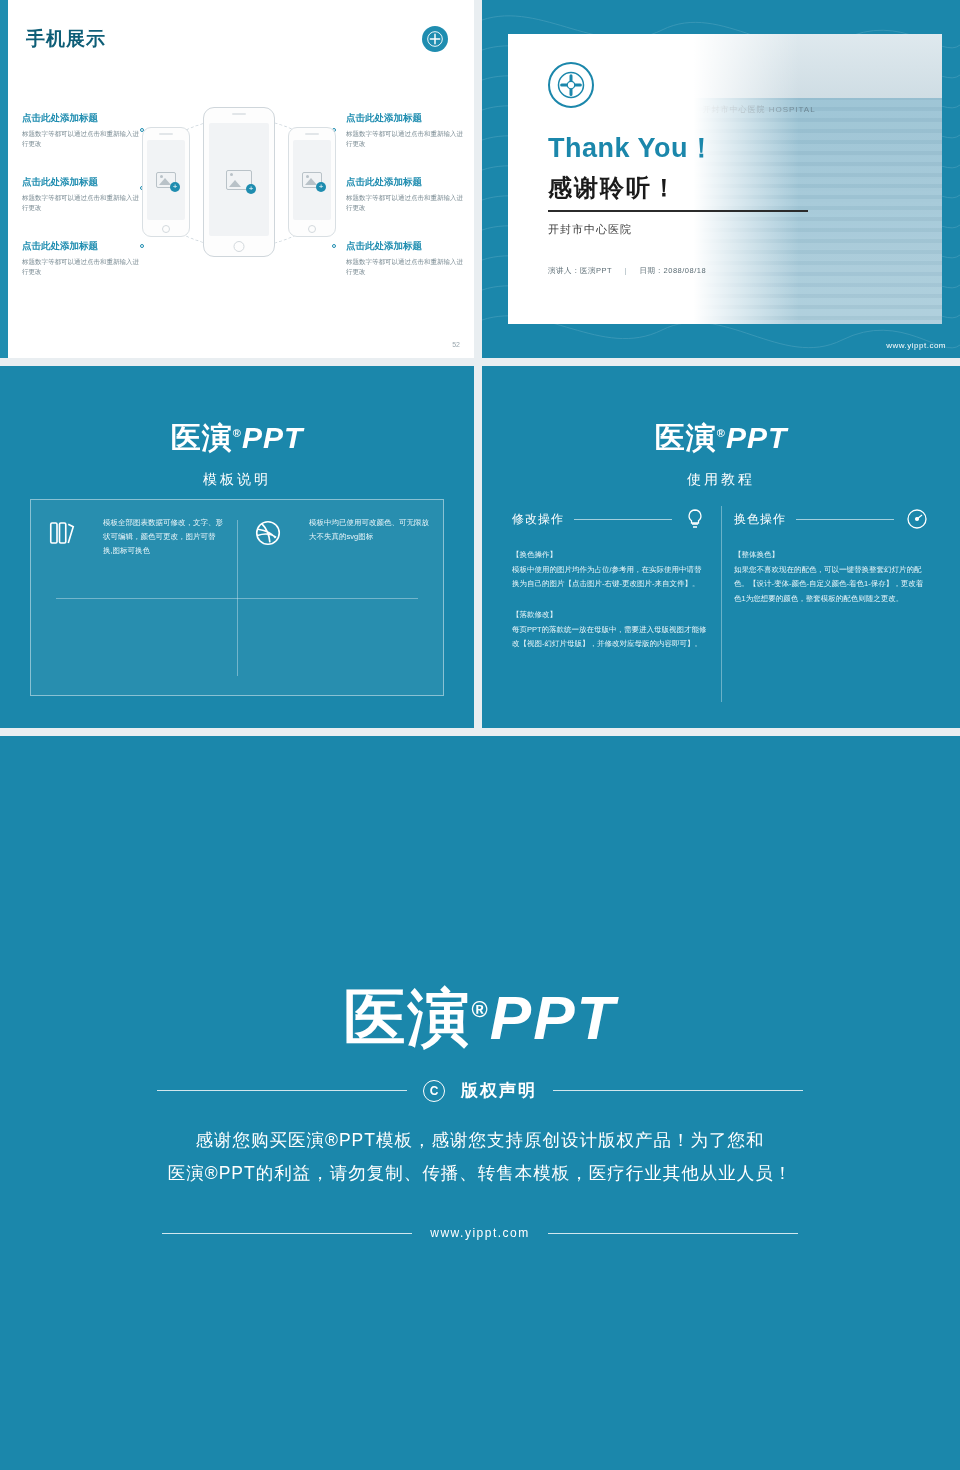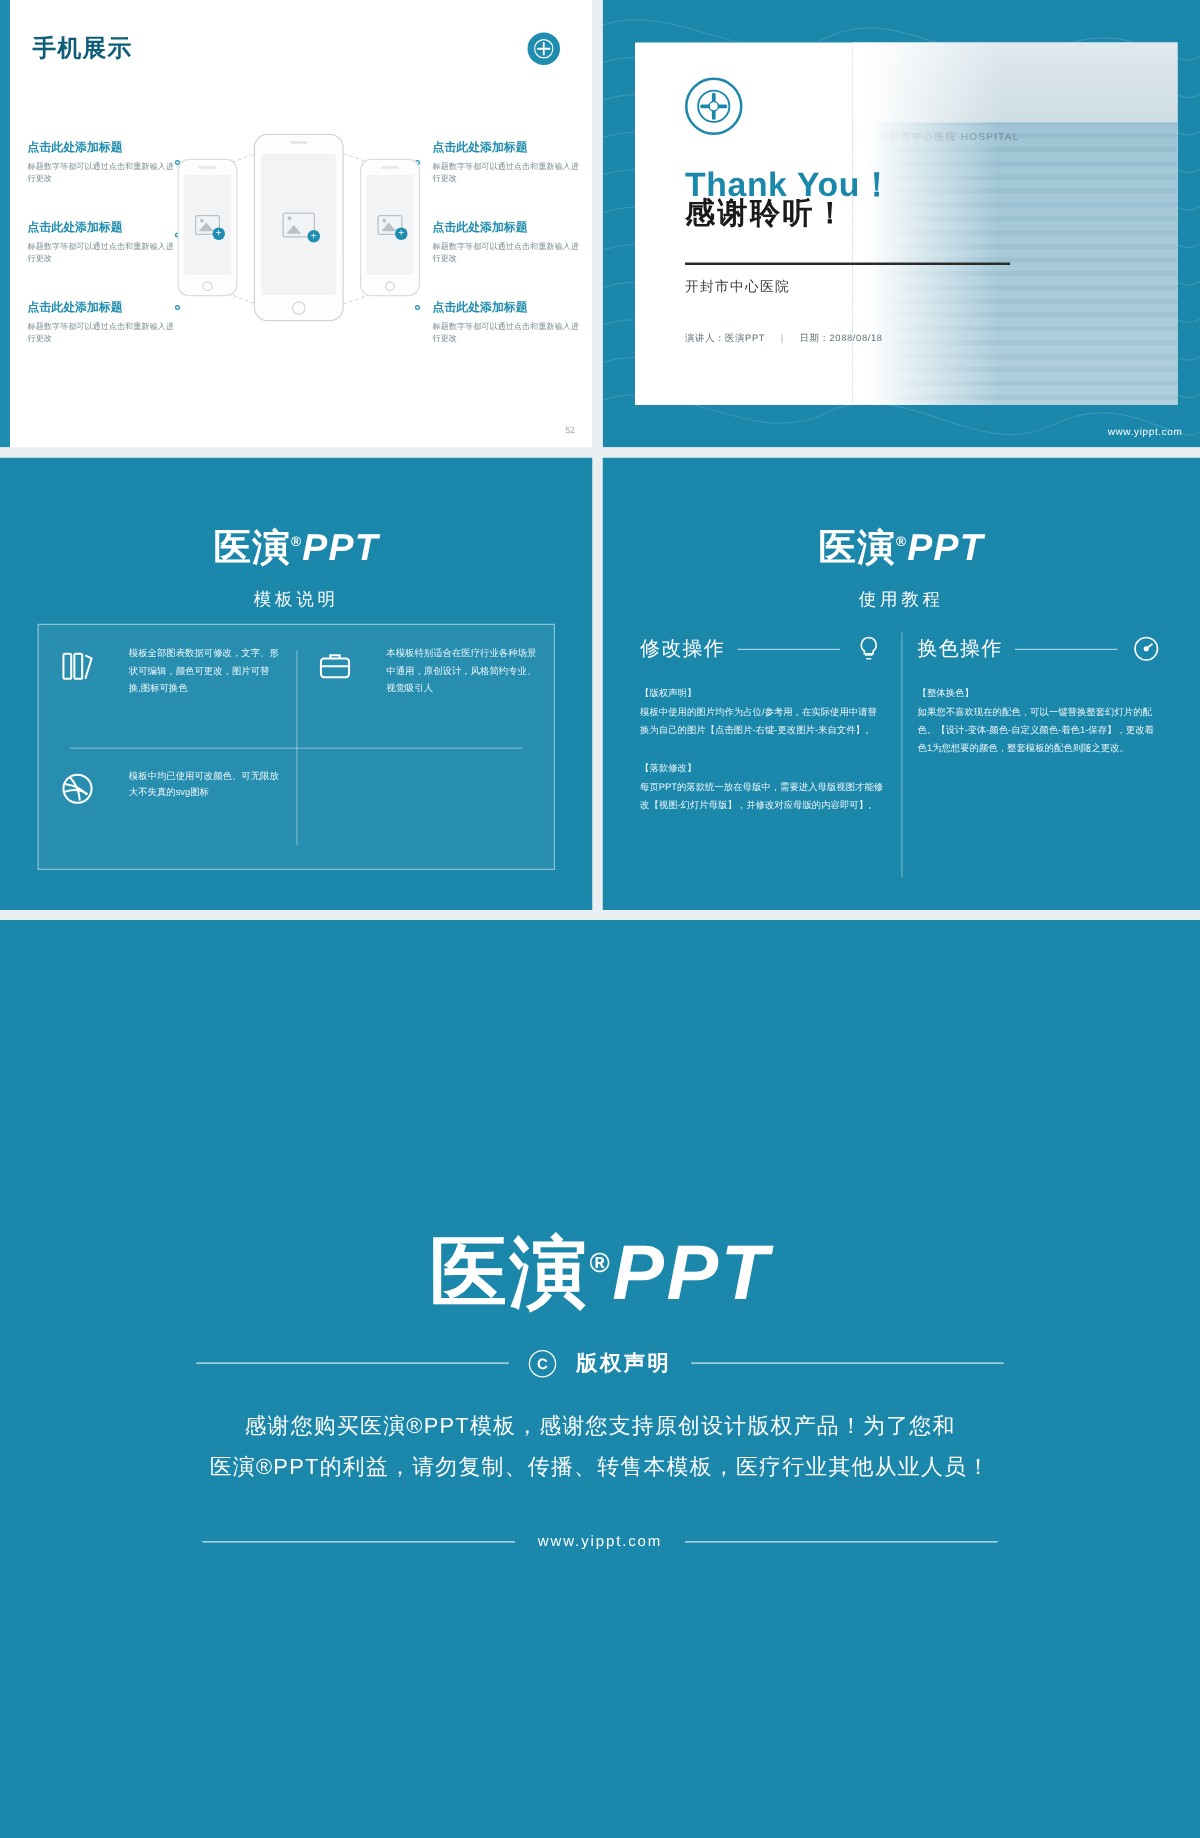--- a/index.html
+++ b/index.html
@@ -70,21 +70,21 @@
     background:
       linear-gradient(180deg, rgba(110,170,195,.55), rgba(140,190,210,.45)),
       repeating-linear-gradient(180deg,#cfdfe7 0 7px,#bccfd9 7px 11px),
       #c2d5de;
   }
   #slide-thanks .photo .sky{position:absolute;left:0;right:0;top:0;height:22%;background:linear-gradient(180deg,#dfe9ee,#cfdde4);}
   #slide-thanks .photo .bldgtxt{position:absolute;left:8%;top:24%;font-size:8px;color:#6d8794;letter-spacing:1px;}
   #slide-thanks .photo .fade{position:absolute;left:0;top:0;bottom:0;width:45%;background:linear-gradient(90deg,#fff 10%, rgba(255,255,255,0));}
   #slide-thanks .card-logo{ position:absolute; left:40px; top:28px; width:46px; height:46px; border:2px solid #1b87ab; border-radius:50%; background:#fff; display:flex;align-items:center;justify-content:center;}
   #slide-thanks h1 { position:absolute; left:40px; top:96px; font-size:27px; color:#1b87ab; font-weight:bold; letter-spacing:.5px;}
-  #slide-thanks h2 { position:absolute; left:40px; top:120px; font-size:24px; color:#1a1a1a; font-weight:bold; letter-spacing:2px;}
+  #slide-thanks h2 { position:absolute; left:40px; top:138px; font-size:24px; color:#1a1a1a; font-weight:bold; letter-spacing:2px;}
   #slide-thanks .rule { position:absolute; left:40px; top:176px; width:260px; height:2px; background:#2b2b2b;}
   #slide-thanks .sub { position:absolute; left:40px; top:188px; font-size:11px; color:#3a3a3a; letter-spacing:1px;}
   #slide-thanks .meta { position:absolute; left:40px; top:232px; font-size:7.5px; color:#5a6b73; letter-spacing:.5px;}
   #slide-thanks .meta .sep{ margin:0 10px; color:#9fb0b8;}
   #slide-thanks .site { position:absolute; right:14px; bottom:8px; font-size:8px; color:#ffffff; letter-spacing:.5px;}
 
   
   .teal-slide { background:#1b87ab; color:#fff; }
   #slide-desc { left:0; top:366px; width:474px; height:362px; }
   #slide-usage { left:482px; top:366px; width:478px; height:362px; }
@@ -103,21 +103,21 @@
   .cell { display:flex; gap:24px; padding:16px 14px; align-items:flex-start; position:relative; }
   .cell .ico { flex:0 0 34px; height:34px; display:flex; align-items:center; justify-content:center; }
   .cell .txt { font-size:7.5px; line-height:1.85; color:#eaf6fa; }
   .vline { position:absolute; left:50%; top:10%; bottom:10%; width:1px; background:rgba(255,255,255,.35); }
   .hline { position:absolute; left:6%; right:6%; top:50%; height:1px; background:rgba(255,255,255,.35); }
 
   
   #slide-usage .cols { position:absolute; left:30px; right:30px; top:140px; bottom:26px; display:flex; gap:26px; }
   #slide-usage .col { flex:1; }
   #slide-usage .colhead { display:flex; align-items:center; gap:10px; }
-  #slide-usage .colhead .ct { font-size:16px; letter-spacing:1px; }
+  #slide-usage .colhead .ct { font-size:12px; letter-spacing:1px; }
   #slide-usage .colhead .cline { flex:1; height:1px; background:rgba(255,255,255,.6); }
   #slide-usage .colhead .cic { width:26px; height:26px; display:flex; align-items:center; justify-content:center; }
   #slide-usage .blk { margin-top:16px; font-size:7.5px; line-height:1.95; color:#eaf6fa; }
   #slide-usage .blk .bt { display:block; }
   #slide-usage .vsep { position:absolute; left:50%; top:0; bottom:0; width:1px; background:rgba(255,255,255,.35); }
 
   
   #slide-copy { left:0; top:736px; width:960px; height:734px; background:#1b87ab; color:#fff; }
   #slide-copy .bigbrand { position:absolute; left:0; right:0; top:240px; text-align:center; }
   #slide-copy .bigbrand .bw { font-size:62px; font-weight:bold; letter-spacing:2px; }
@@ -279,30 +279,20 @@
               <rect x="3" y="4" width="5" height="16" rx="1"></rect>
                 <rect x="10" y="4" width="5" height="16" rx="1"></rect>
               <path d="M17 5 l4 2 -4 13"></path>
             </svg>
           </div>
           <div class="txt">模板全部图表数据可修改，文字、形状可编辑，颜色可更改，图片可替换,图标可换色</div>
         </div>
         <div class="cell">
           <div class="ico">
             <svg width="30" height="30" viewBox="0 0 24 24" fill="none" stroke="#ffffff" stroke-width="1.3">
-              <rect x="3" y="7" width="18" height="12" rx="2"></rect>
-                <path d="M9 7V5h6v2"></path>
-                <path d="M3 12h18"></path>
-            </svg>
-          </div>
-          <div class="txt">本模板特别适合在医疗行业各种场景中通用，原创设计，风格简约专业、视觉吸引人</div>
-        </div>
-        <div class="cell">
-          <div class="ico">
-            <svg width="30" height="30" viewBox="0 0 24 24" fill="none" stroke="#ffffff" stroke-width="1.3">
               <circle cx="12" cy="12" r="9"></circle>
                 <path d="M4 9c6 1 11 3 14 7M7 4.5c4 4 6 9 6.5 15M3.5 14c6-2 11-1.5 15 1.5"></path>
             </svg>
           </div>
           <div class="txt">模板中均已使用可改颜色、可无限放大不失真的svg图标</div>
         </div>
       </div>
       <div class="vline"></div>
       <div class="hline"></div>
     </div>
@@ -322,21 +312,21 @@
           <span class="ct">修改操作</span>
           <span class="cline"></span>
           <span class="cic">
             <svg width="24" height="24" viewBox="0 0 24 24" fill="none" stroke="#ffffff" stroke-width="1.3">
               <path d="M9 17h6M10 20h4"></path>
                 <path d="M12 3a6 6 0 0 0-3.5 10.8V16h7v-2.2A6 6 0 0 0 12 3z"></path>
             </svg>
           </span>
         </div>
         <div class="blk">
-          <span class="bt">【版权声明】</span>
+          <span class="bt">【换色操作】</span>
           <span>模板中使用的图片均作为占位/参考用，在实际使用中请替换为自己的图片【点击图片-右键-更改图片-来自文件】。</span>
         </div>
         <div class="blk">
           <span class="bt">【落款修改】</span>
           <span>每页PPT的落款统一放在母版中，需要进入母版视图才能修改【视图-幻灯片母版】，并修改对应母版的内容即可】。</span>
         </div>
       </div>
 
       <div class="col">
         <div class="colhead">

